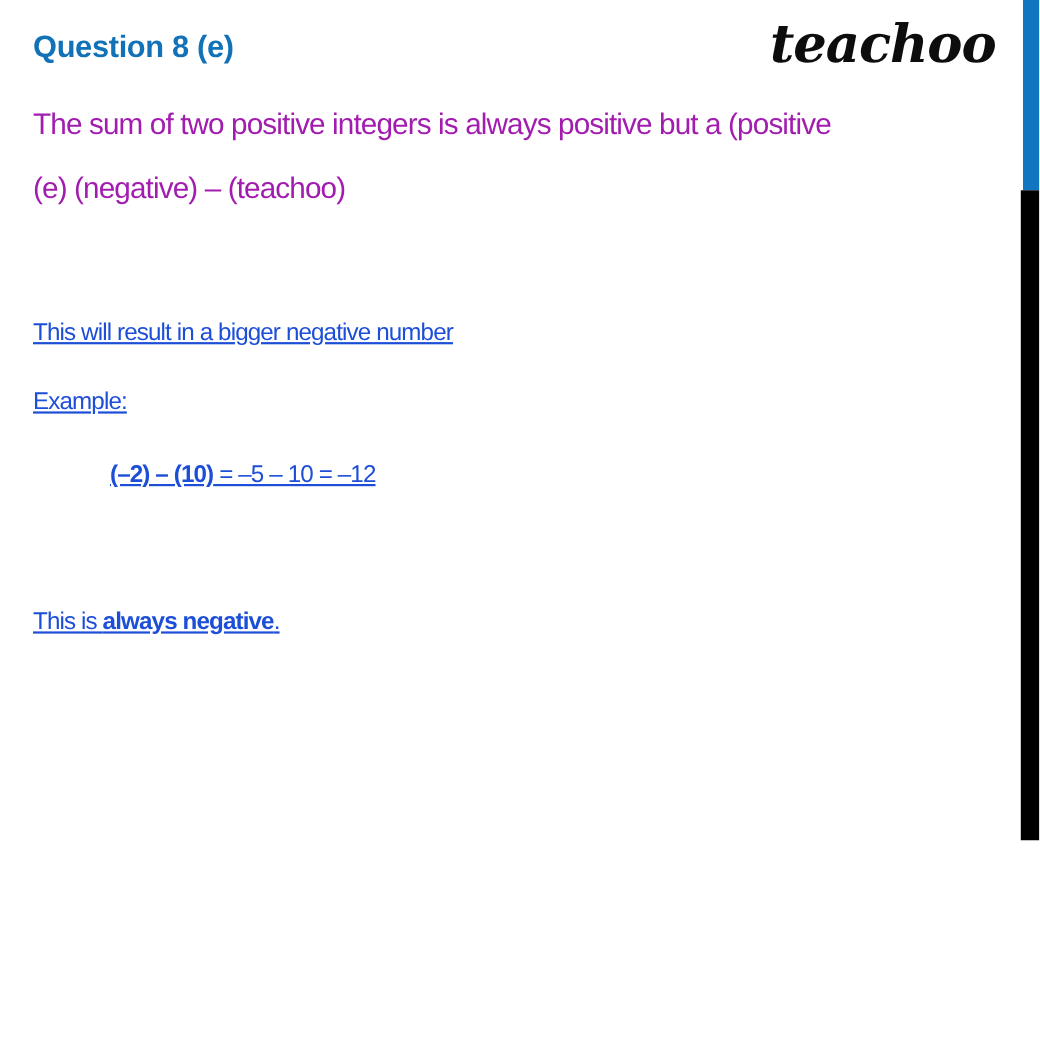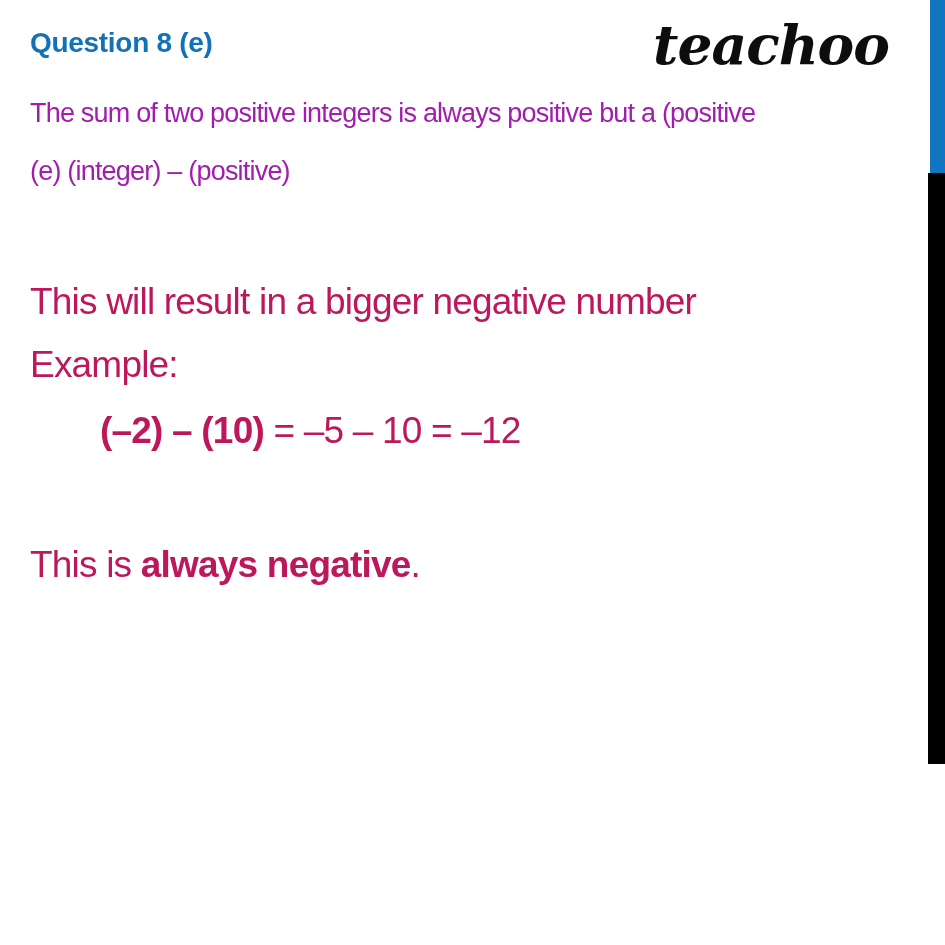--- a/index.html
+++ b/index.html
@@ -20,26 +20,26 @@
     left: 30px;
     top: 27px;
     font-size: 28px;
     font-weight: bold;
     letter-spacing: -0.3px;
     color: #1272b8;
     white-space: nowrap;
   }
   .logo {
     position: absolute;
-    right: 56px;
+    right: 40px;
     top: 12px;
     font-family: "DejaVu Serif", serif;
     font-style: italic;
     font-weight: bold;
-    font-size: 55px;
+    font-size: 48px;
     letter-spacing: -1px;
     color: #0d0d0d;
     white-space: nowrap;
     text-align: right;
   }
   .question {
     position: absolute;
     left: 30px;
     top: 84px;
     width: 890px;
@@ -47,25 +47,26 @@
     letter-spacing: -0.8px;
     line-height: 58px;
     color: #a21caf;
   }
   .question .qline {
     white-space: nowrap;
   }
   .ans-line {
     position: absolute;
     left: 30px;
-    font-size: 37px;
+    font-size: 22px;
     letter-spacing: -0.8px;
     line-height: 32px;
-    color: #be185d;
+    color: #1d4ed8;
     white-space: nowrap;
+    text-decoration: underline;
   }
   .ans-result   { top: 286px; }
   .ans-example  { top: 349px; }
   .ans-math     { top: 415px; left: 100px; }
   .ans-conclusion { top: 549px; }
   .bold { font-weight: bold; text-align: center; }
   .edge-bar-blue {
     position: absolute;
     top: 0;
     right: 0;
@@ -86,21 +87,21 @@
 <body>
 
 <div class="page">
 
   <div class="title">Question 8 (e)</div>
 
   <div class="logo">teachoo</div>
 
   <div class="question">
     <div class="qline">The sum of two positive integers is always positive but a (positive</div>
-    <div class="qline">(e) (integer) – (positive)</div>
+    <div class="qline">(e) (negative) – (teachoo)</div>
   </div>
 
   <div class="ans-line ans-result">This will result in a bigger negative number</div>
 
   <div class="ans-line ans-example">Example:</div>
 
   <div class="ans-line ans-math">
     <span class="bold">(–2) – (10)</span><span> = –5 – 10 = –12</span>
   </div>
 

